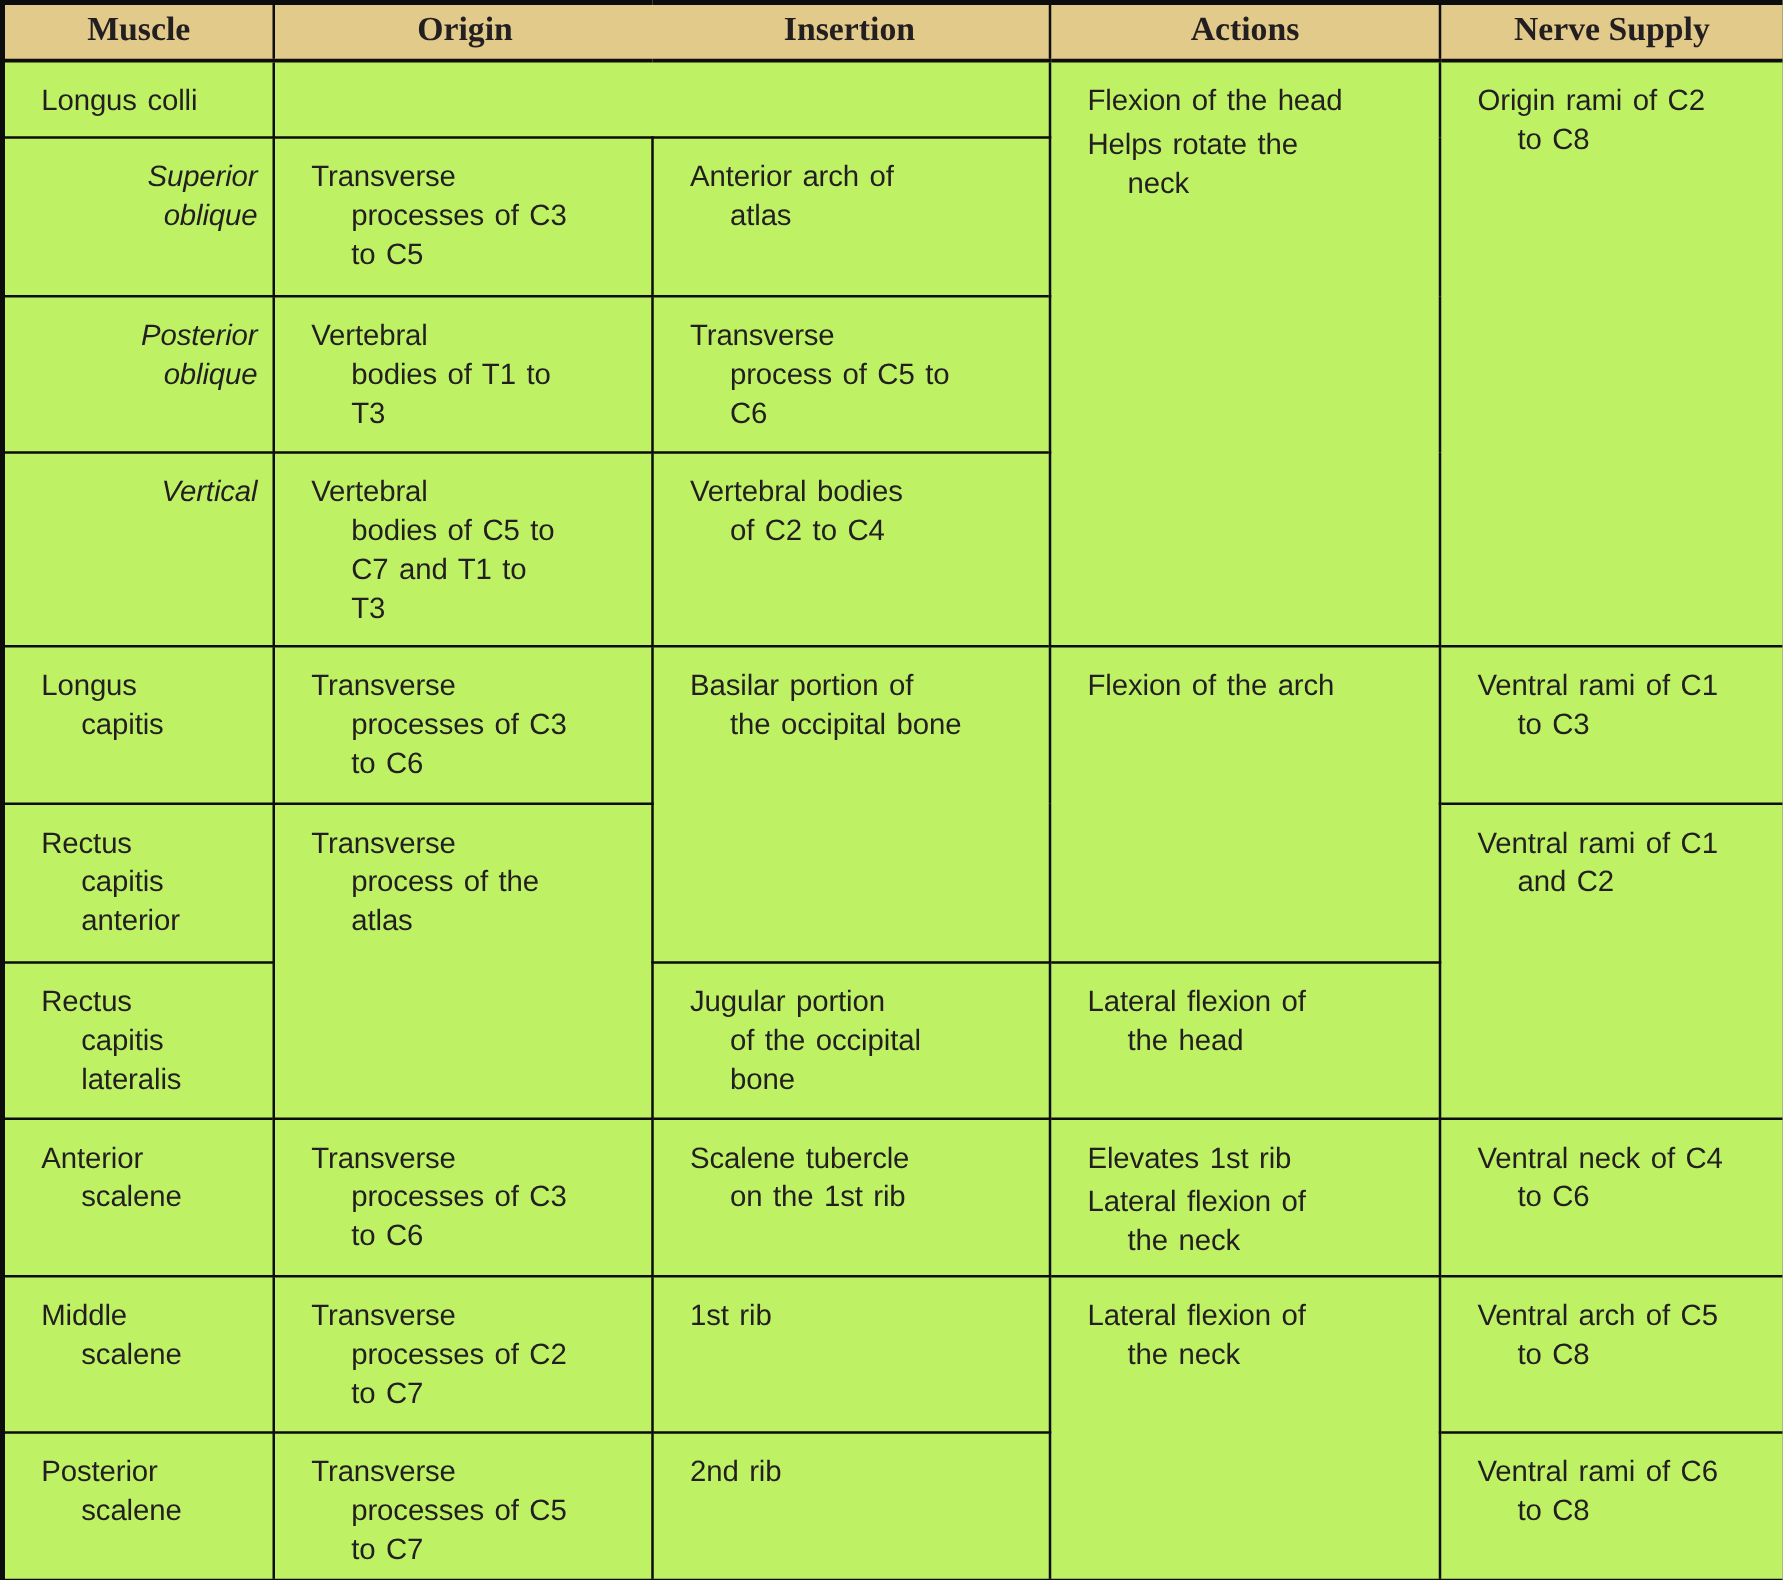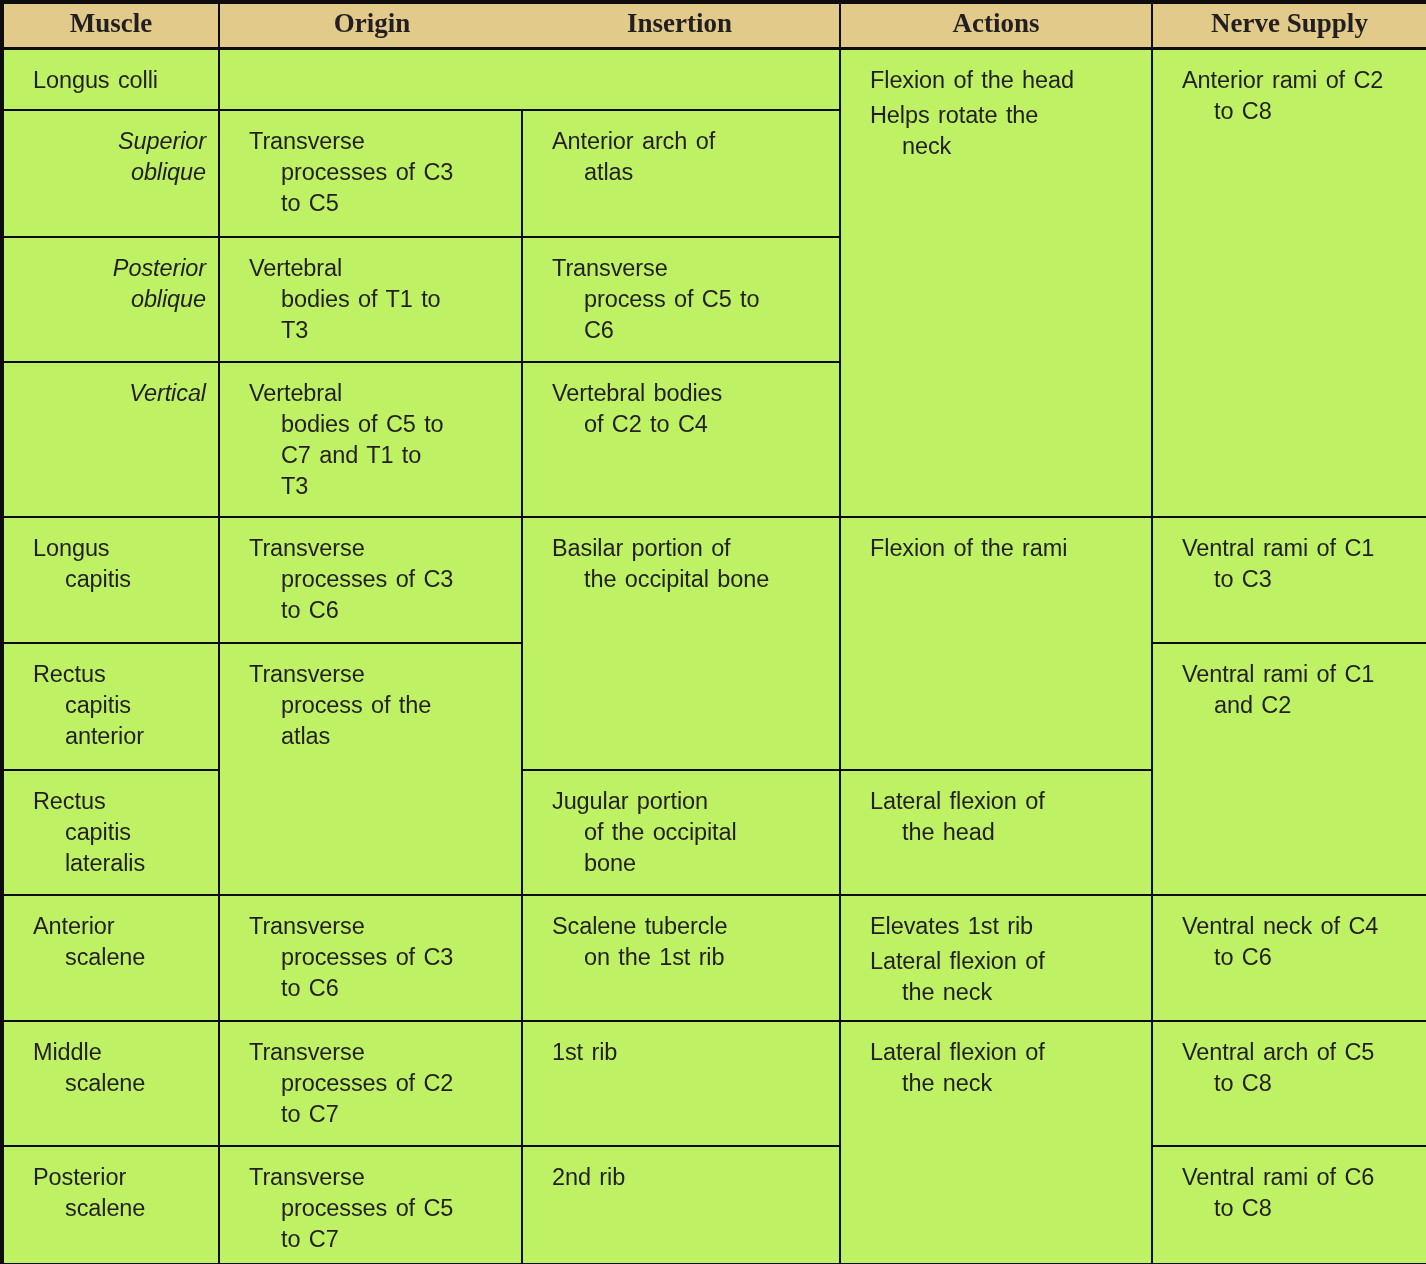--- a/index.html
+++ b/index.html
@@ -94,21 +94,21 @@
       <td>
             <p class="entry">Longus colli</p>
           </td>
       <td colspan="2" class="empty-cell"></td>
       <td rowspan="4">
         <p class="entry">Flexion of the head</p>
         <p class="entry">Helps rotate the
 neck</p>
       </td>
       <td rowspan="4">
-            <p class="entry">Anterior rami of C2
+            <p class="entry">Origin rami of C2
 to C8</p>
           </td>
     </tr>
     <tr style="height:127px">
       <td>
             <p class="entry sub">Superior
 oblique</p>
           </td>
       <td>
             <p class="entry">Transverse
@@ -159,21 +159,21 @@
       <td>
             <p class="entry">Transverse
 processes of C3
 to C6</p>
           </td>
       <td rowspan="2">
             <p class="entry">Basilar portion of
 the occipital bone</p>
           </td>
       <td rowspan="2">
-            <p class="entry">Flexion of the rami</p>
+            <p class="entry">Flexion of the arch</p>
           </td>
       <td>
             <p class="entry">Ventral rami of C1
 to C3</p>
           </td>
     </tr>
     <tr style="height:127px">
       <td>
             <p class="entry">Rectus
 capitis

